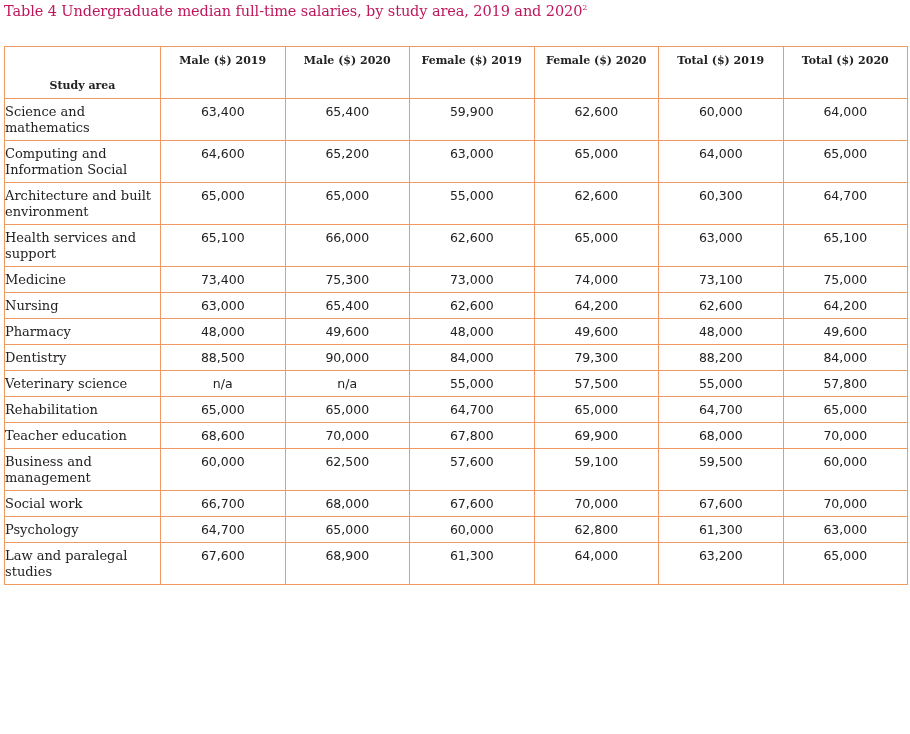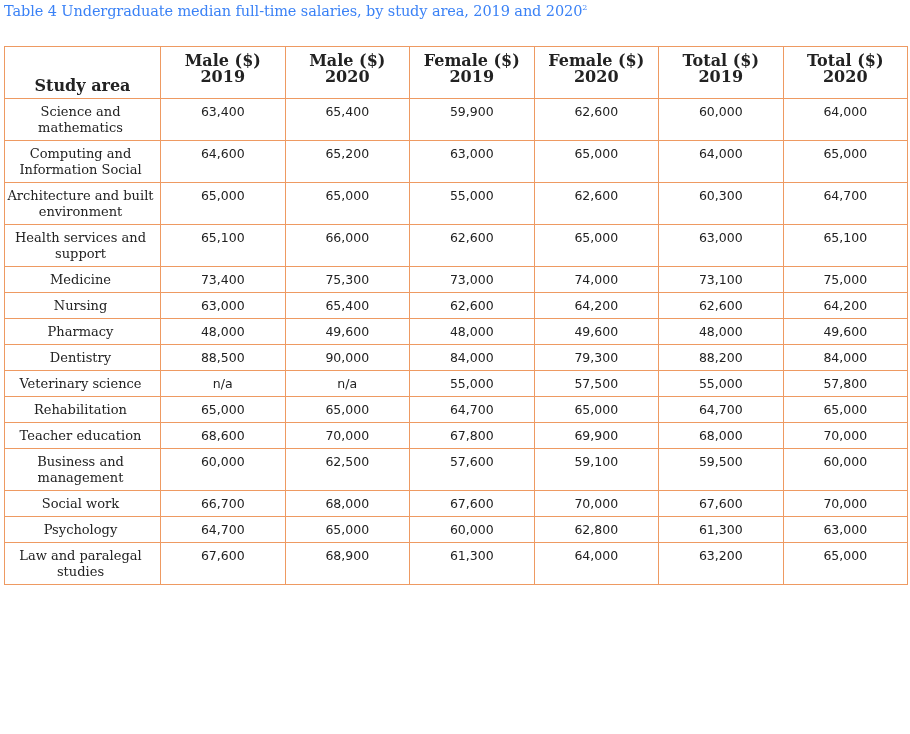--- a/index.html
+++ b/index.html
@@ -12,21 +12,21 @@
   }
   body {
     font-family: "DejaVu Serif", "Liberation Serif", serif;
     color: #222222;
   }
   .caption {
     position: absolute;
     left: 4px;
     top: 3px;
     font-size: 14.5px;
-    color: #3b82f6;
+    color: #be185d;
     letter-spacing: -0.1px;
     white-space: nowrap;
   }
   .caption sup {
     font-size: 8px;
     vertical-align: super;
     line-height: 0;
   }
   table.salary {
     position: absolute;
@@ -37,37 +37,37 @@
     table-layout: fixed;
     font-size: 13px;
   }
   table.salary th, table.salary td {
     border: 1.5px solid #ee9a62;
     padding: 0;
     line-height: 16px;
   }
   table.salary th {
     font-weight: bold;
-    font-size: 16px;
+    font-size: 11px;
     vertical-align: top;
     text-align: center;
     padding: 6px 6px 0 6px;
     height: 41px;
   }
   table.salary th.area-head {
     vertical-align: bottom;
     padding-bottom: 4px;
   }
   table.salary td {
     vertical-align: top;
     padding-top: 5px;
     padding-bottom: 4px;
   }
   table.salary td.area {
-    text-align: center;
+    text-align: left;
     padding-left: 0;
     padding-right: 4px;
   }
   table.salary td.num {
     text-align: center;
     font-family: "DejaVu Sans", "Liberation Sans", sans-serif;
     font-size: 12.5px;
   }
   col.c0 { width: 156px; }
   col.cn { width: 124.5px; }

